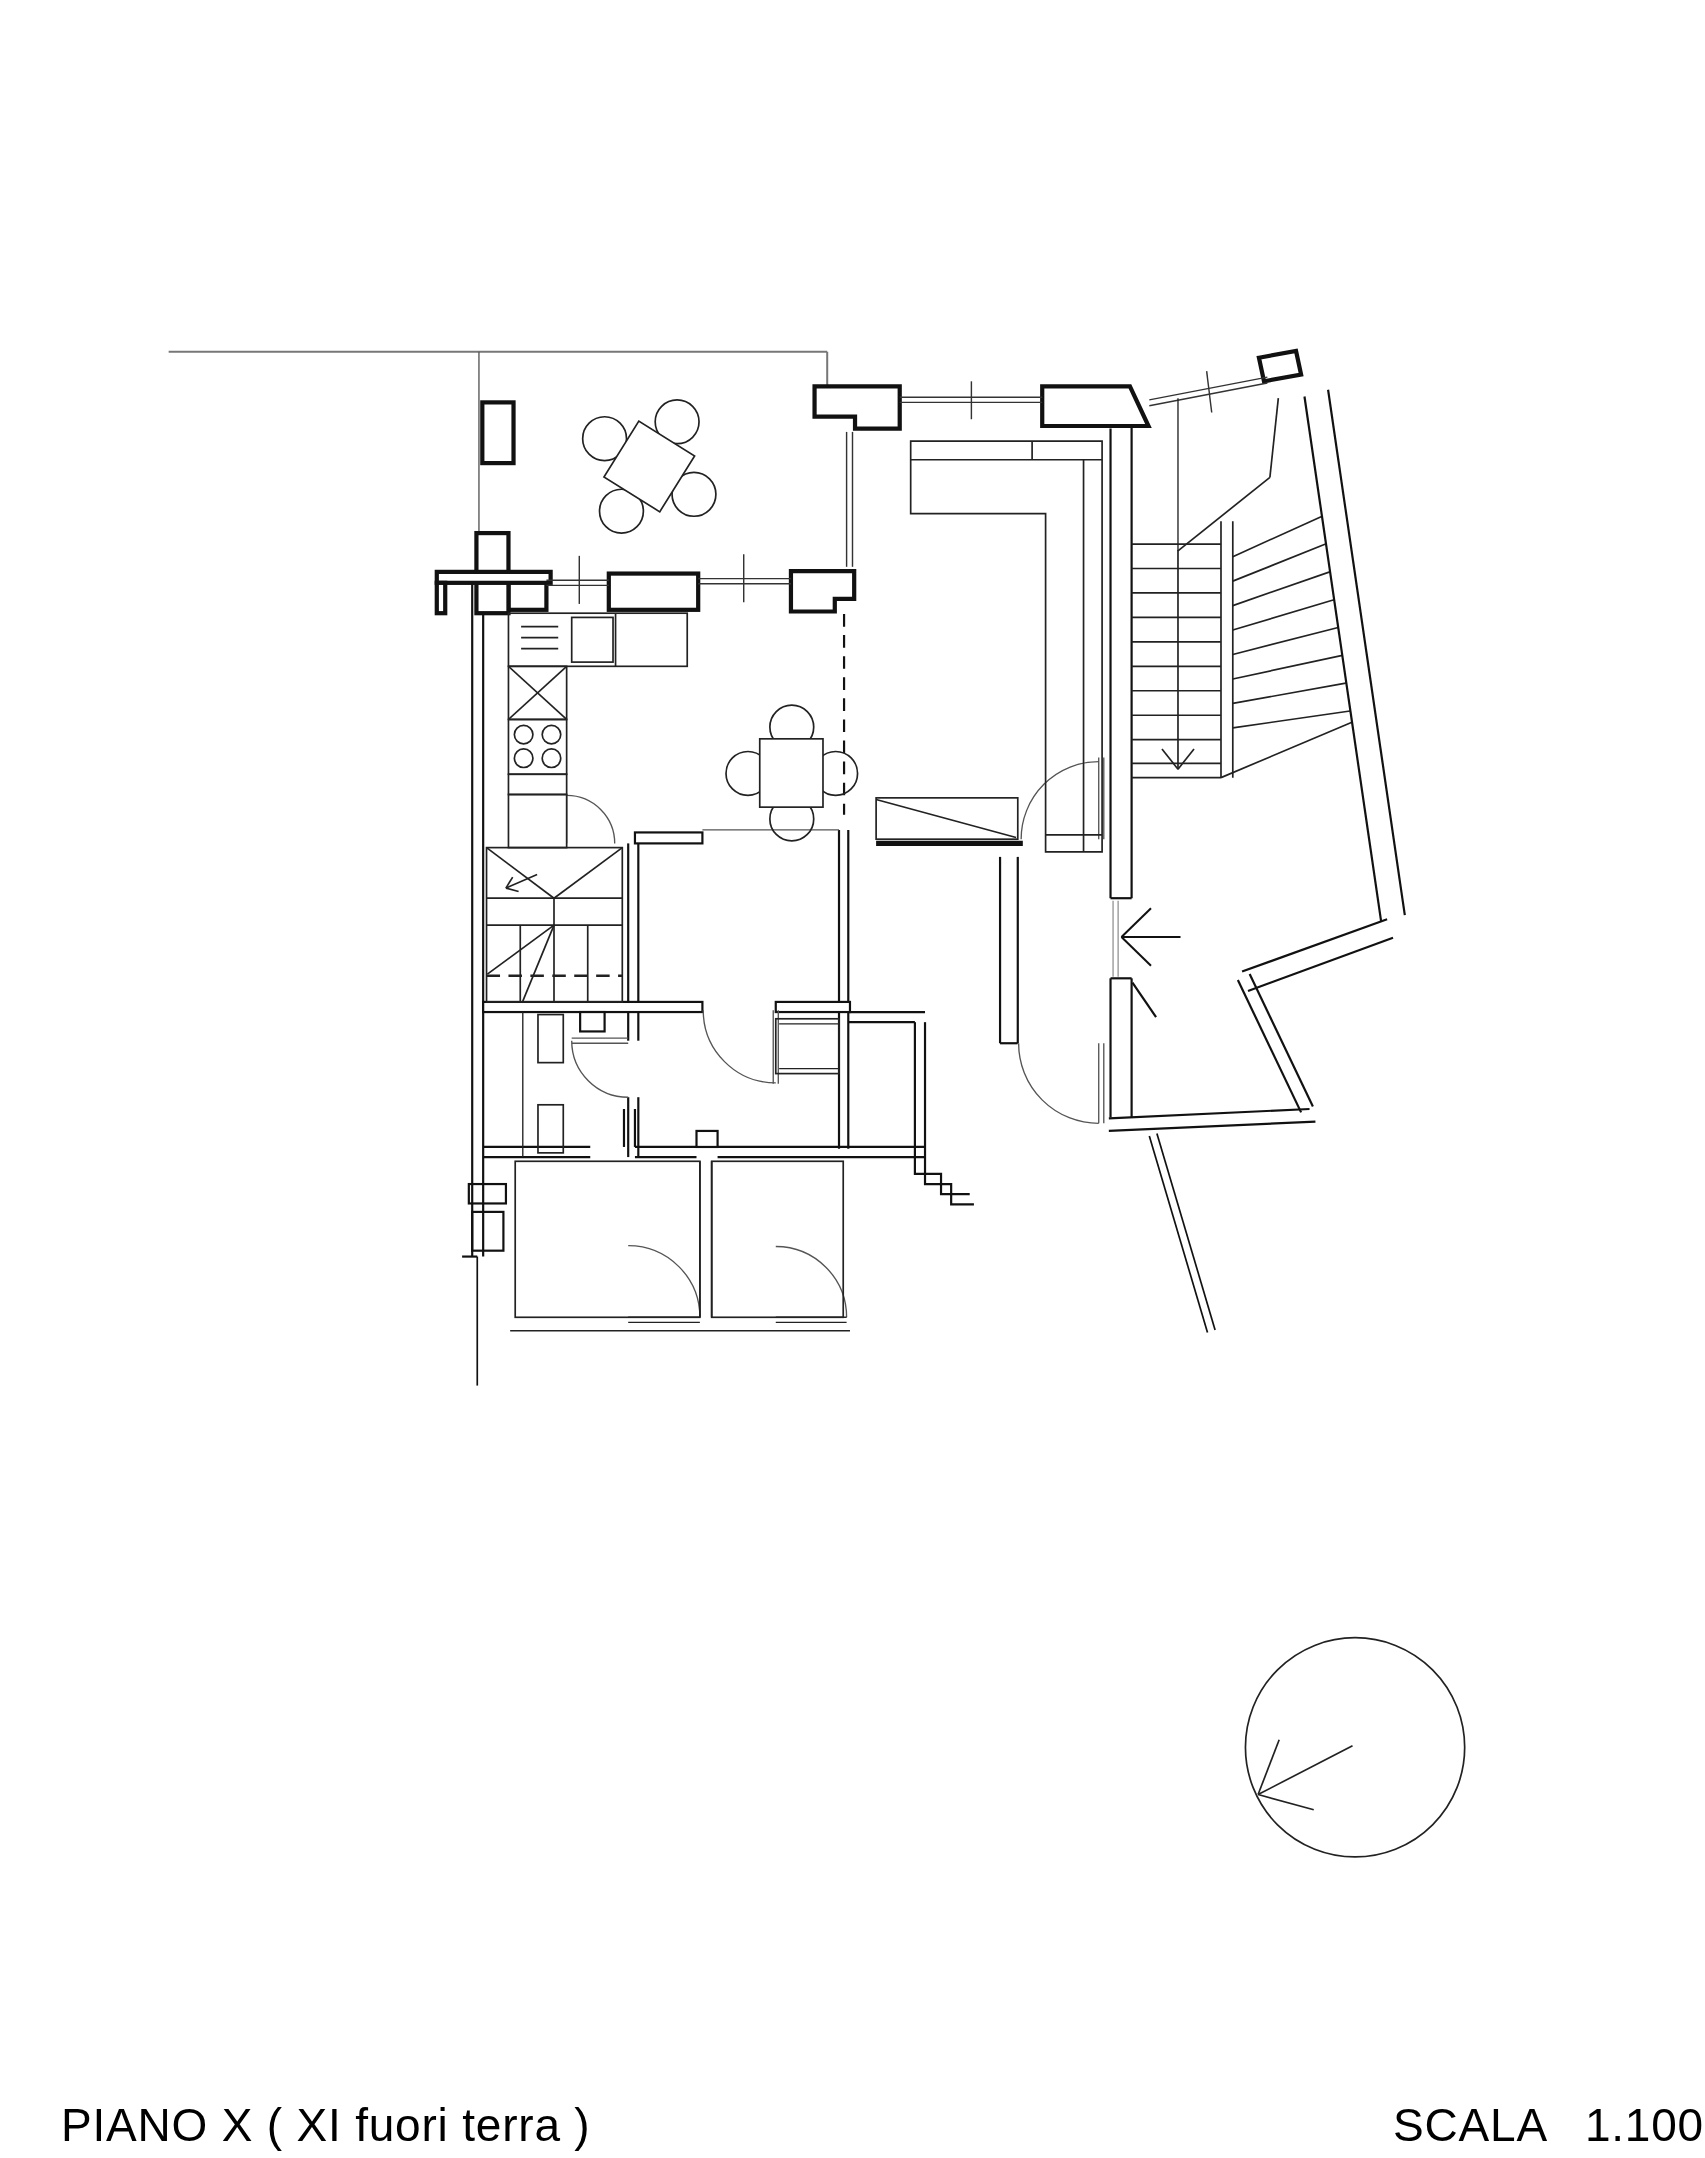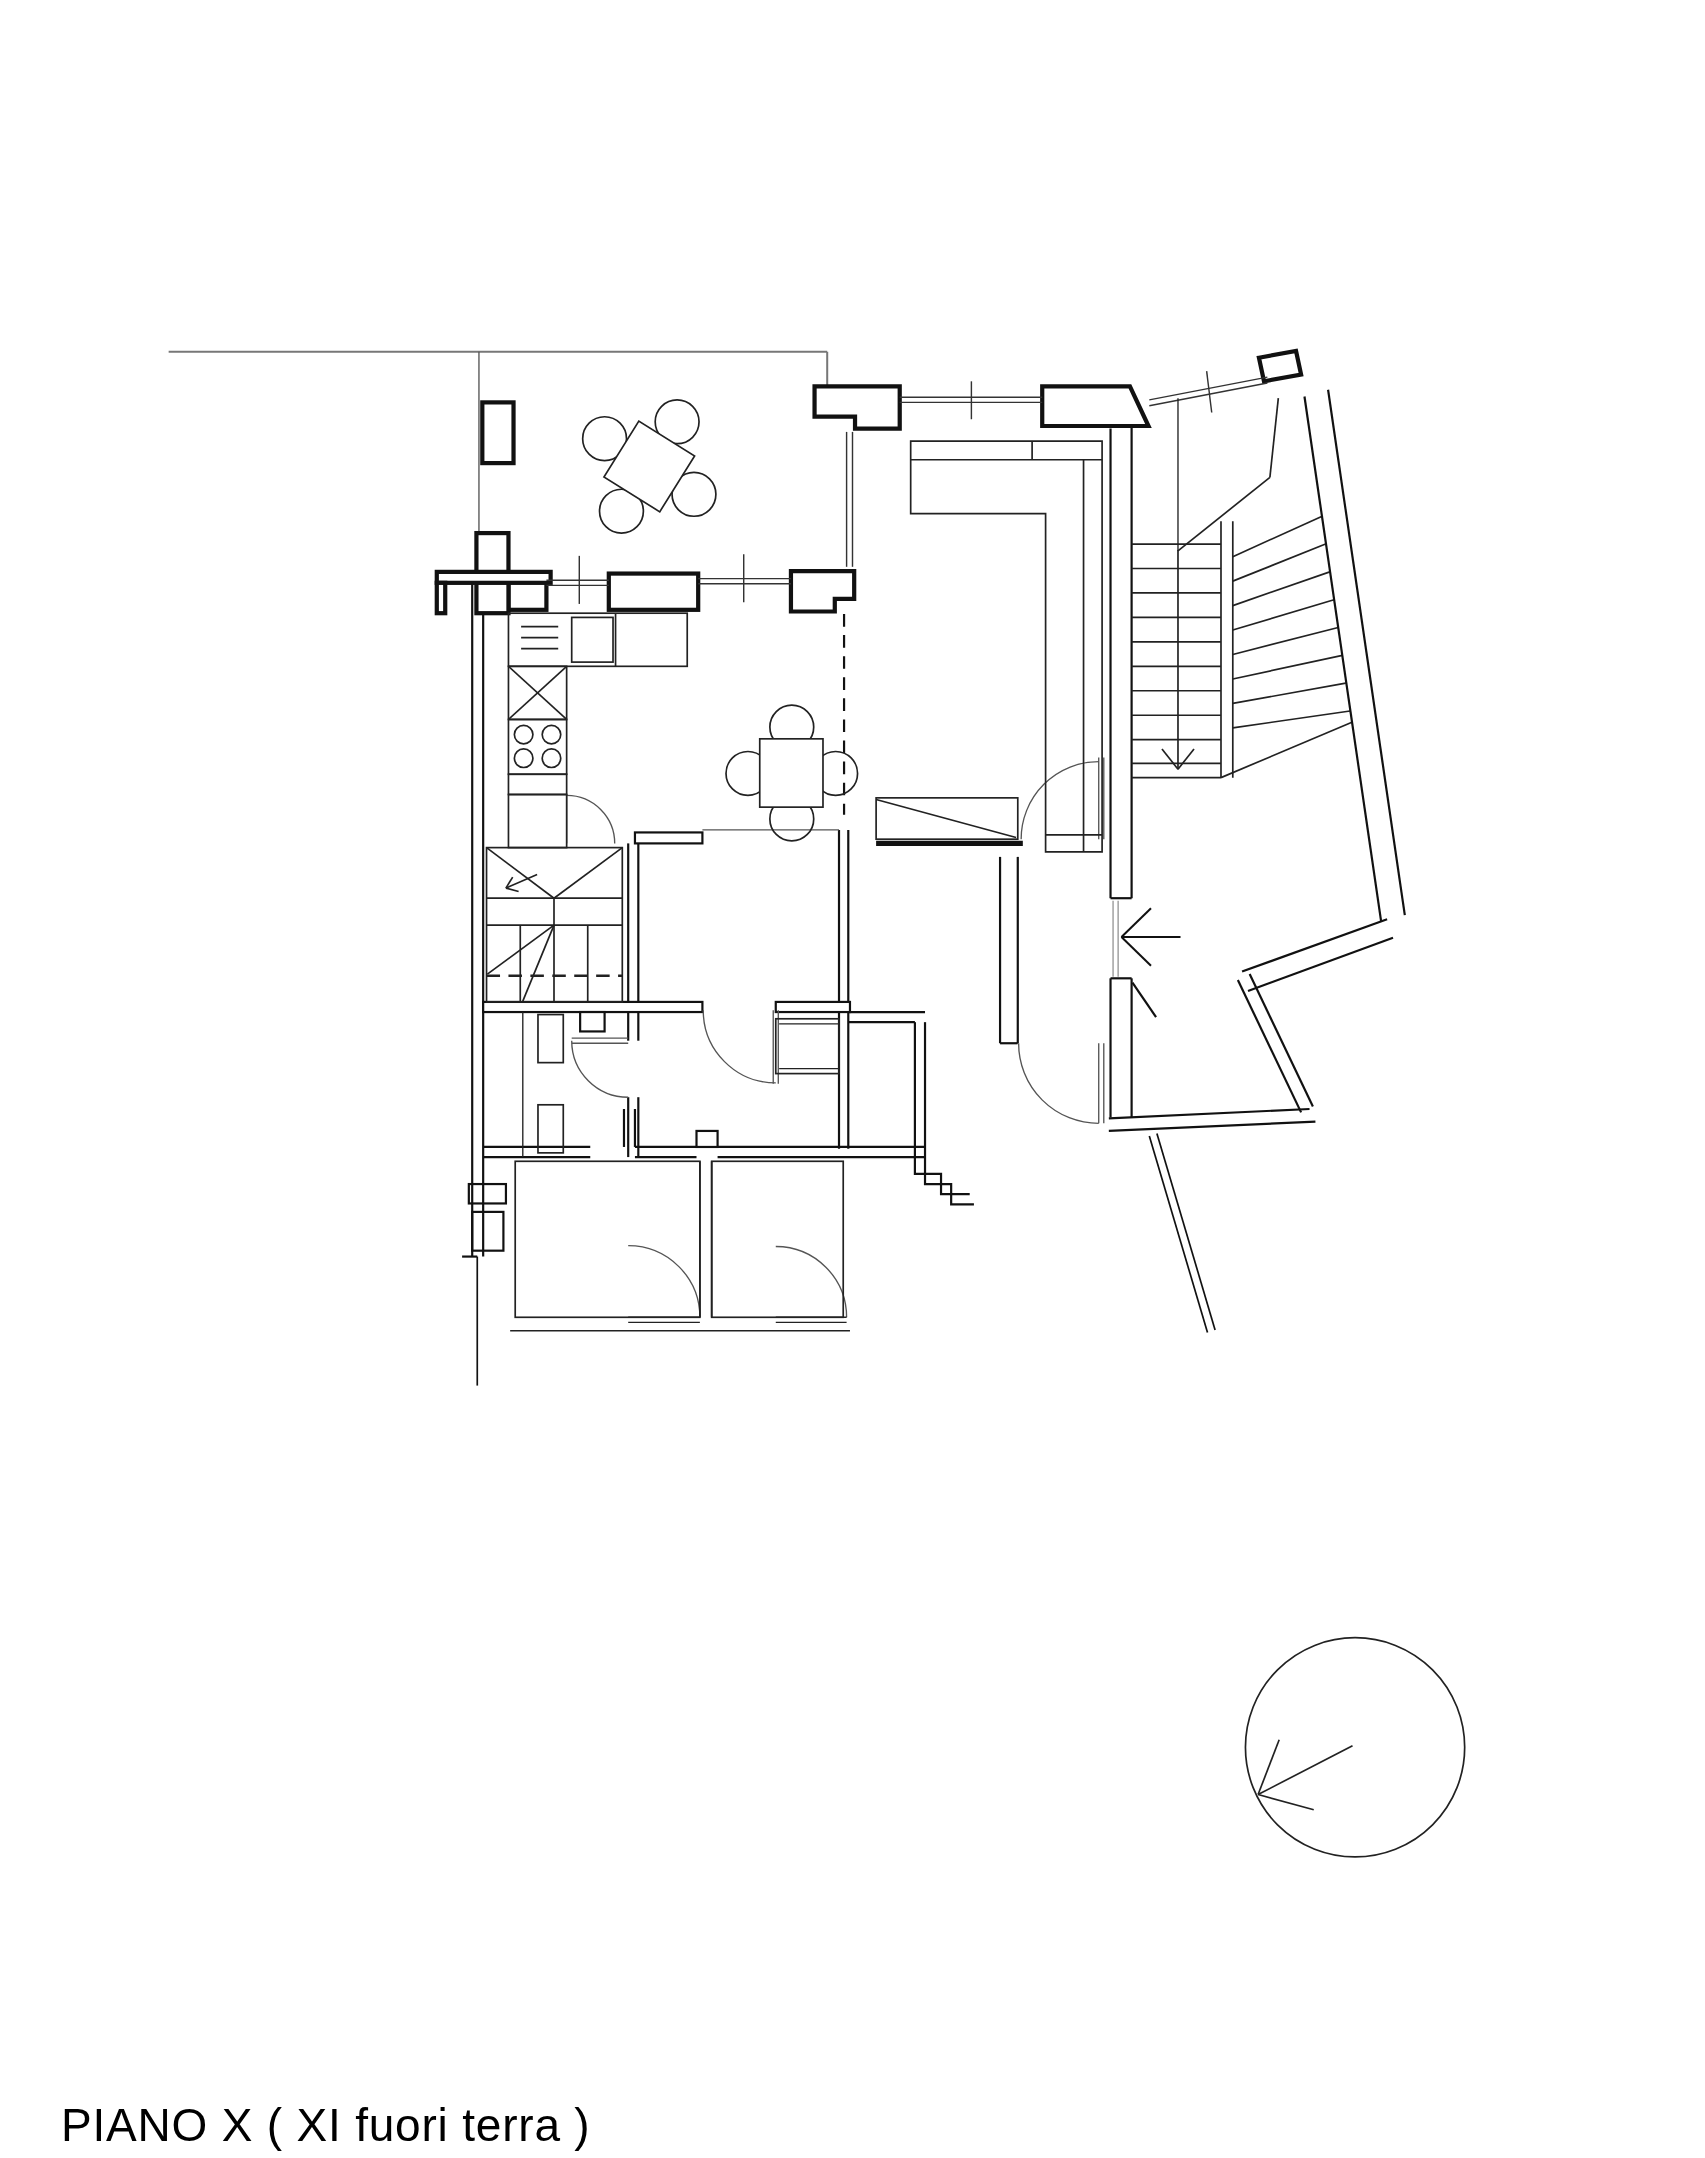--- a/index.html
+++ b/index.html
@@ -303,14 +303,17 @@
 
     <g fill="none" stroke="#222" stroke-width="2">
       <circle cx="1607" cy="2072" r="130"></circle>
       <line x1="1492" y1="2128" x2="1604" y2="2070"></line>
       <line x1="1492" y1="2128" x2="1517" y2="2063"></line>
       <line x1="1492" y1="2128" x2="1558" y2="2146"></line>
     </g>
   </svg>
 
   <div class="caption caption-left">PIANO X ( XI fuori terra )</div>
+  <div class="caption caption-right">
+    <span>SCALA</span><span class="scale-gap"></span><span>1.100</span>
+  </div>
 </div>
 
 
 </body></html>

